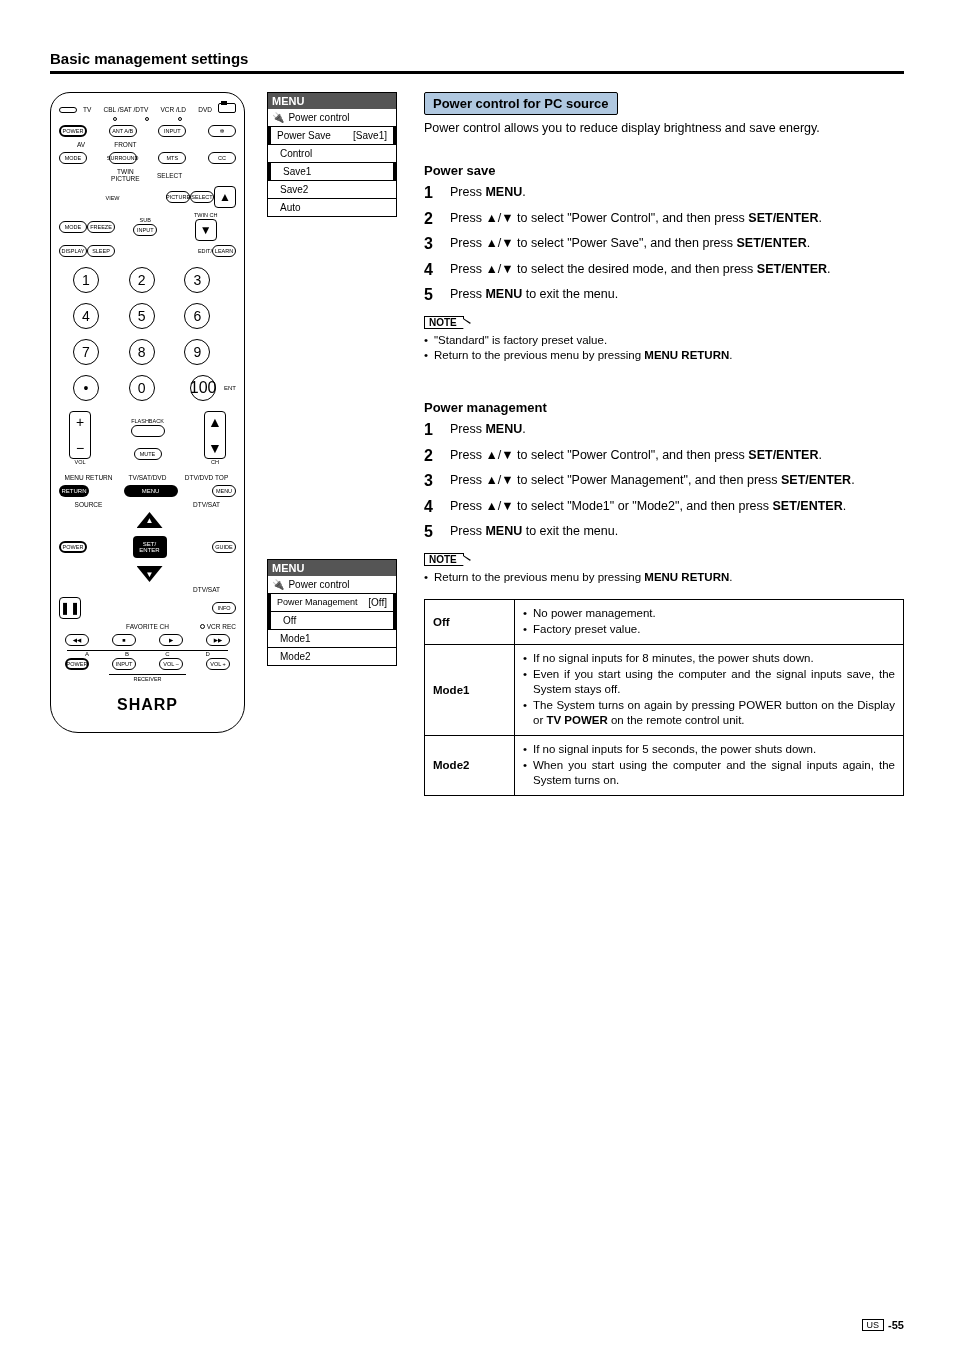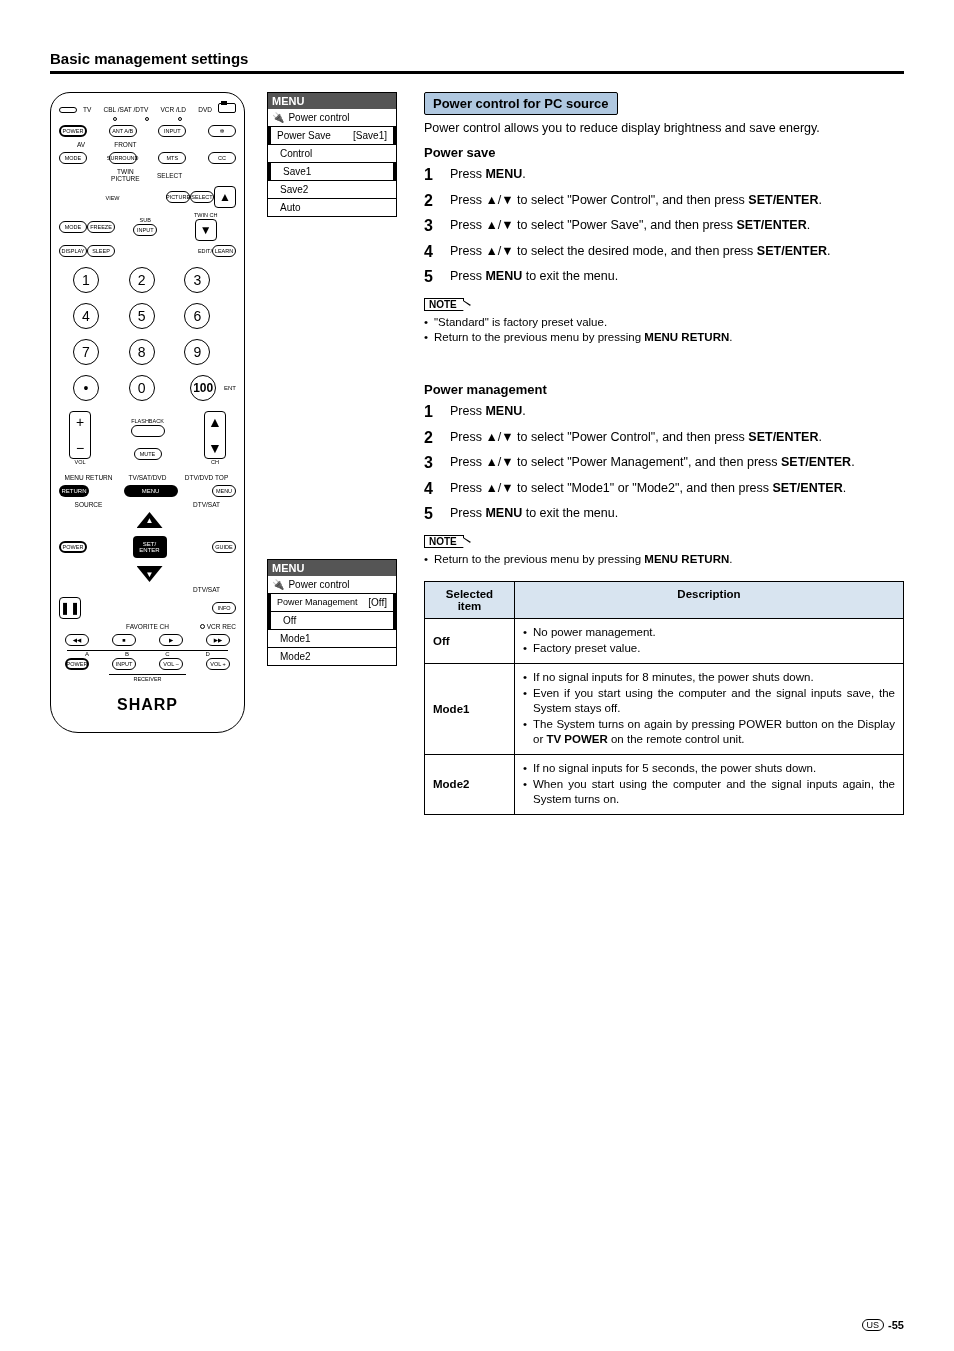--- a/index.html
+++ b/index.html
@@ -44,21 +44,21 @@
     border: 1px solid #000; border-radius: 10px;
     width: 28px; height: 12px; font-size: 5.5px;
   }
   .pill-sm { width: 24px; }
   .circ {
     display: inline-flex; align-items: center; justify-content: center;
     border: 1.5px solid #000; border-radius: 50%;
     width: 26px; height: 26px; font-size: 14px; font-family: Arial;
   }
   .numpad { display: grid; grid-template-columns: repeat(3, 1fr); gap: 10px 18px; padding: 6px 14px; }
-  .num100 { font-size: 12px; font-weight: bold; }
+  .num100 { font-size: 16px; font-weight: normal; }
   .sqbtn {
     border:1px solid #000; border-radius:4px; width:22px; height:22px;
     display:inline-flex; align-items:center; justify-content:center; font-size:12px;
   }
   .volbox { border:1px solid #000; border-radius:4px; width:22px; height:48px;
     display:flex; flex-direction:column; align-items:center; justify-content:space-between;
     padding:2px 0; font-size:14px; }
   .lbl { font-size:5.5px; margin-bottom:1px; }
   .blackbtn { background:#000; color:#fff; border-radius:10px; display:inline-flex;
     align-items:center; justify-content:center; font-size:6px; height:12px; }
@@ -94,21 +94,21 @@
   .menu-row:last-child { border-bottom:none;text-align:right; }
   .menu-hl { border-left:3px solid #000; border-right:3px solid #000; background:#fff; }
   .menu-indent { padding-left:12px; }
 
   
   .feature-title {
     display:inline-block; background:#b0c8e0; border:1px solid #000; border-radius:2px;
     padding:3px 8px; font-weight:bold; font-size:13px; margin-bottom:6px;
   }
   .col-right p { font-size:12.5px; margin-bottom:3px; }
-  .col-right .intro { margin-bottom:10px; }
+  .col-right .intro { margin-bottom:28px; }
   .sub-heading { font-weight:bold; font-size:13px; margin:4px 0 6px 0; }
   .steps { list-style:none; margin-bottom:8px; }
   .steps li { display:flex; gap:10px; margin-bottom:8px; font-size:12.5px; text-align:justify; }
   .steps .num { font-weight:bold; font-size:16px; width:16px; flex-shrink:0; line-height:1.1; }
   .steps .txt { flex:1; line-height:1.35; }
   .steps .txt .bold { font-weight:bold; }
 
   .note-box {
     display:inline-block; border:1px solid #000; padding:0 6px 0 4px; font-size:10px; font-weight:bold;
     position:relative; margin-bottom:4px;
@@ -132,21 +132,21 @@
   table.desc th { background:#d8e4f0; font-weight:bold; text-align:center; }
   table.desc td.item { font-weight:bold; width:90px; vertical-align:middle; }
   table.desc ul { list-style:none; }
   table.desc ul li { position:relative; padding-left:10px; margin-bottom:1px; text-align:justify; line-height:1.3; }
   table.desc ul li::before { content:"•"; position:absolute; left:0; }
 
   .page-num {
     position:absolute; bottom:20px; right:50px; font-size:11px; display:flex; align-items:center; gap:4px;
   }
   .us-badge {
-    border:1px solid #000; border-radius:6px; padding:0 4px; font-size:9px;
+    border:1px solid #000; border-radius:0; padding:0 4px; font-size:9px;
   }
 </style>
 </head>
 <body>
 
 <div class="section-title">Basic management settings</div>
 <div class="hr-thick"></div>
 
 <div class="columns">
 
@@ -427,24 +427,20 @@
           <span class="txt"><span>Press </span><span class="bold">MENU</span><span> to exit the menu.</span></span>
         </li>
     </ol>
     <div class="note-box">NOTE</div>
     <ul class="notes">
       <li><span>Return to the previous menu by pressing </span><b>MENU RETURN</b><span>.</span></li>
     </ul>
 
     <table class="desc">
       <tbody>
-          <tr>
-            <th>Selected item</th>
-            <th>Description</th>
-          </tr>
       <tr>
         <td class="item">Off</td>
         <td>
               <ul>
                 <li>No power management.</li>
                 <li>Factory preset value.</li>
               </ul>
             </td>
       </tr>
       <tr>

